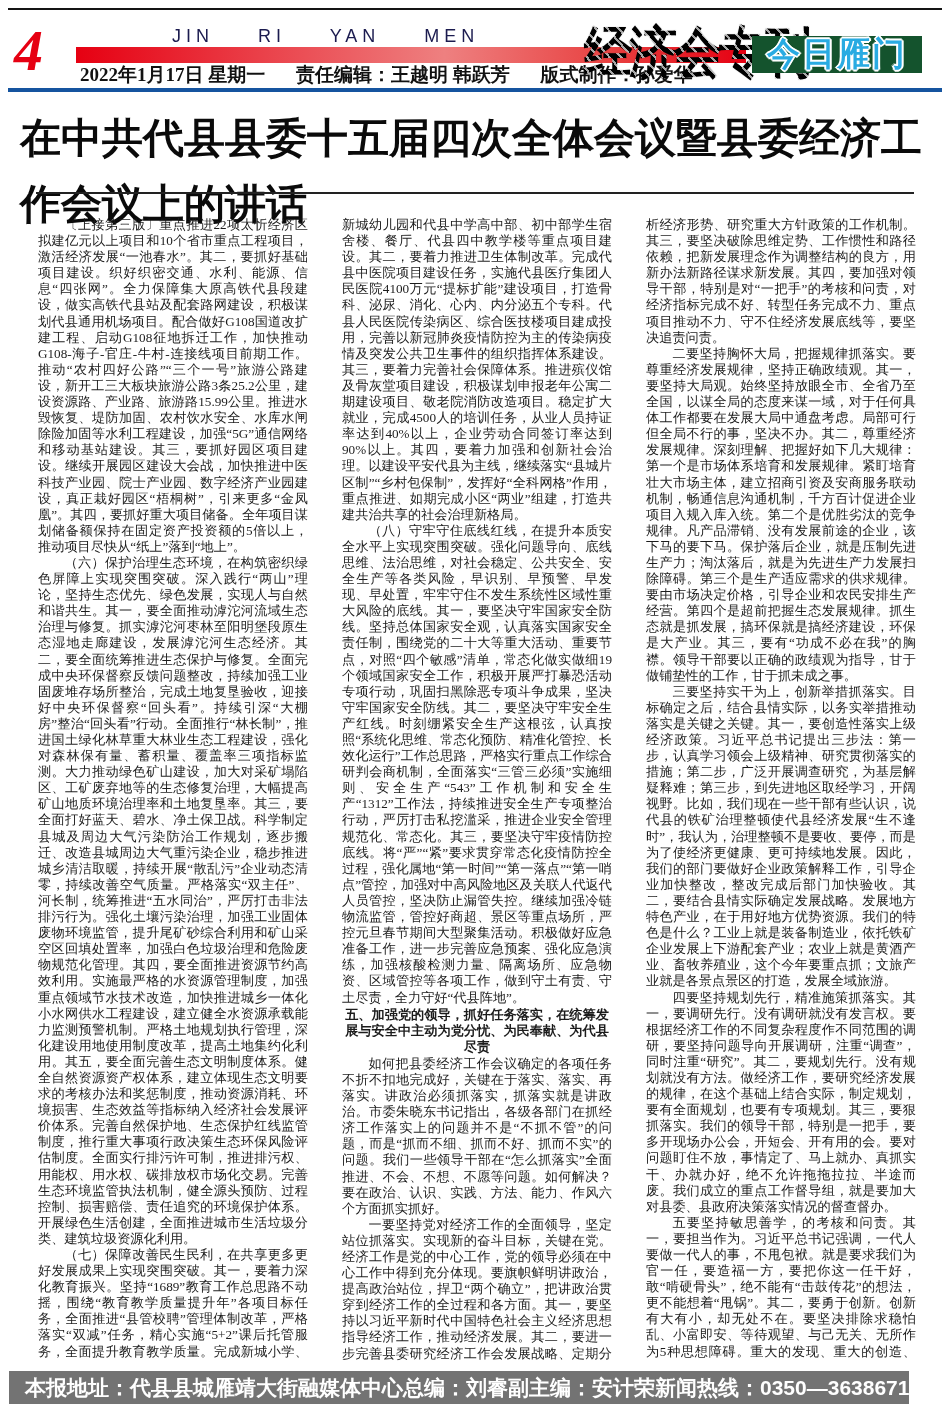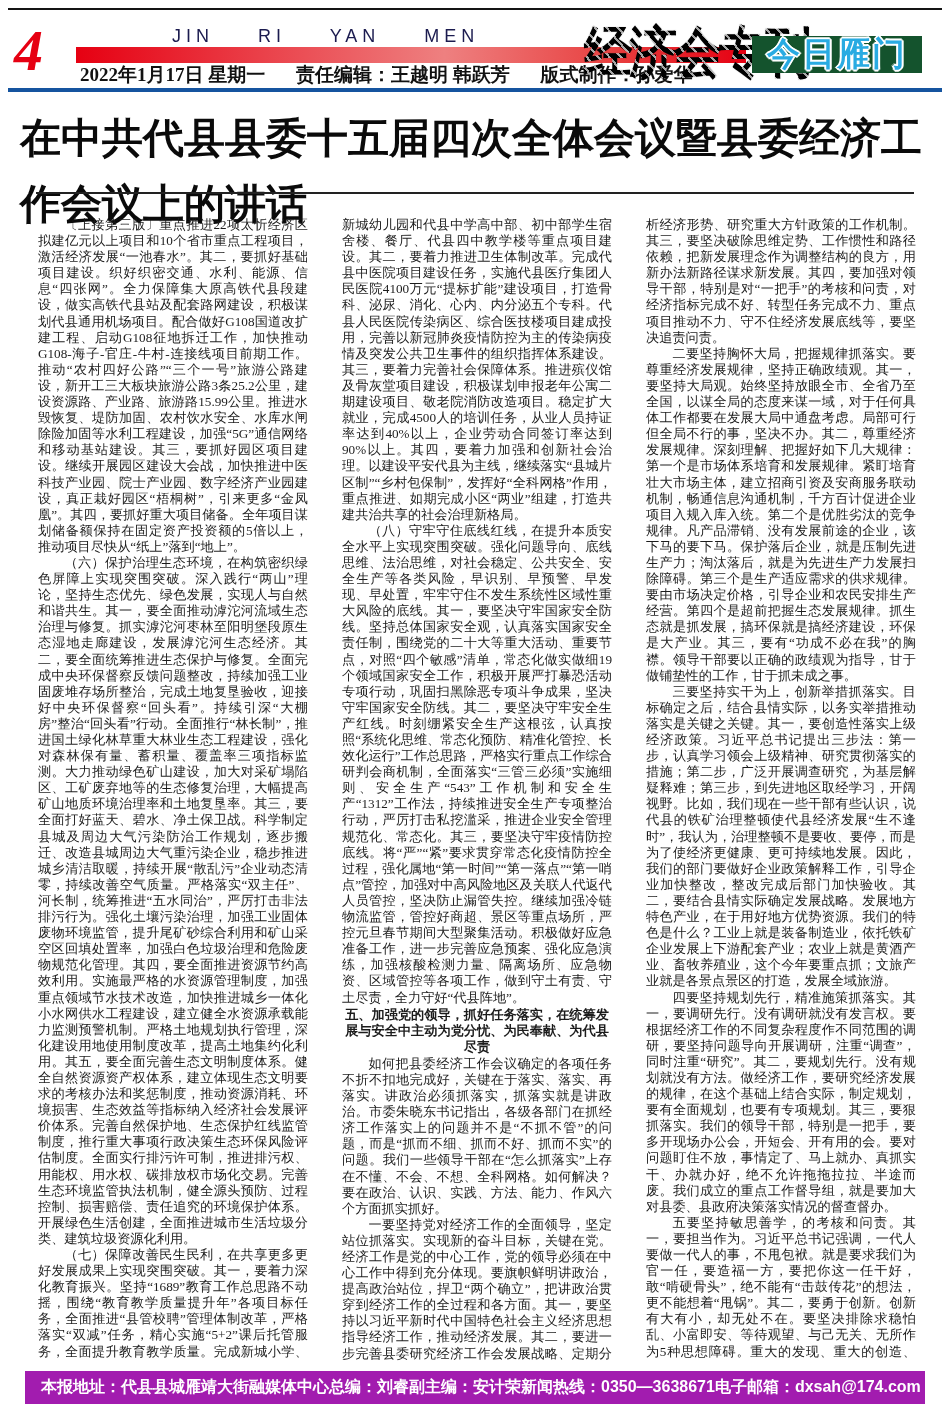--- a/index.html
+++ b/index.html
@@ -36,24 +36,24 @@
   
   .bodywrap{position:absolute;left:38px;top:205px;width:878px;height:1158px;overflow:hidden;}
   .cols{column-count:3;column-gap:34px;column-fill:auto;height:1158px;
         font-size:13.2px;line-height:16.1px;text-align:justify;margin-top:12px;}
   .cols p{margin:0;text-indent:2em;}
   .lead{font-weight:normal;}
   .cont{font-weight:normal;}
   .section-head{text-indent:0 !important;text-align:center;font-weight:bold;
                 padding:1px 0;break-inside:avoid;}
   
-  .footer{position:absolute;left:25px;top:1371px;width:900px;height:33px;background:#a21caf;
+  .footer{position:absolute;left:9px;top:1371px;width:900px;height:33px;background:#737373;
           box-sizing:border-box;display:flex;align-items:center;justify-content:space-between;
           padding:0 16px;color:#fff;font-family:"Liberation Sans",sans-serif;
-          font-weight:bold;font-size:16px;white-space:nowrap;}
+          font-weight:bold;font-size:21px;white-space:nowrap;}
 </style>
 </head>
 <body>
 
 <div class="page">
 
   <div class="topline"></div>
 
   <div class="pagenum">4</div>
   <div class="redbar"></div>
@@ -76,21 +76,21 @@
   <div class="headline">在中共代县县委十五届四次全体会议暨县委经济工作会议上的讲话</div>
   <div class="headrule"></div>
 
   <div class="bodywrap">
     <div class="cols">
       <p><b class="cont">〔上接第三版〕</b><span>重点推进22项太忻经济区拟建亿元以上项目和10个省市重点工程项目，激活经济发展“一池春水”。其二，要抓好基础项目建设。织好织密交通、水利、能源、信息“四张网”。全力保障集大原高铁代县段建设，做实高铁代县站及配套路网建设，积极谋划代县通用机场项目。配合做好G108国道改扩建工程、启动G108征地拆迁工作，加快推动G108-海子-官庄-牛村-连接线项目前期工作。推动“农村四好公路”“三个一号”旅游公路建设，新开工三大板块旅游公路3条25.2公里，建设资源路、产业路、旅游路15.99公里。推进水毁恢复、堤防加固、农村饮水安全、水库水闸除险加固等水利工程建设，加强“5G”通信网络和移动基站建设。其三，要抓好园区项目建设。继续开展园区建设大会战，加快推进中医科技产业园、院士产业园、数字经济产业园建设，真正栽好园区“梧桐树”，引来更多“金凤凰”。其四，要抓好重大项目储备。全年项目谋划储备额保持在固定资产投资额的5倍以上，推动项目尽快从“纸上”落到“地上”。</span></p>
       <p><b class="lead">（六）保护治理生态环境，在构筑密织绿色屏障上实现突围突破。</b><span>深入践行“两山”理论，坚持生态优先、绿色发展，实现人与自然和谐共生。其一，要全面推动滹沱河流域生态治理与修复。抓实滹沱河枣林至阳明堡段原生态湿地走廊建设，发展滹沱河生态经济。其二，要全面统筹推进生态保护与修复。全面完成中央环保督察反馈问题整改，持续加强工业固废堆存场所整治，完成土地复垦验收，迎接好中央环保督察“回头看”。持续引深“大棚房”整治“回头看”行动。全面推行“林长制”，推进国土绿化林草重大林业生态工程建设，强化对森林保有量、蓄积量、覆盖率三项指标监测。大力推动绿色矿山建设，加大对采矿塌陷区、工矿废弃地等的生态修复治理，大幅提高矿山地质环境治理率和土地复垦率。其三，要全面打好蓝天、碧水、净土保卫战。科学制定县城及周边大气污染防治工作规划，逐步搬迁、改造县城周边大气重污染企业，稳步推进城乡清洁取暖，持续开展“散乱污”企业动态清零，持续改善空气质量。严格落实“双主任”、河长制，统筹推进“五水同治”，严厉打击非法排污行为。强化土壤污染治理，加强工业固体废物环境监管，提升尾矿砂综合利用和矿山采空区回填处置率，加强白色垃圾治理和危险废物规范化管理。其四，要全面推进资源节约高效利用。实施最严格的水资源管理制度，加强重点领域节水技术改造，加快推进城乡一体化小水网供水工程建设，建立健全水资源承载能力监测预警机制。严格土地规划执行管理，深化建设用地使用制度改革，提高土地集约化利用。其五，要全面完善生态文明制度体系。健全自然资源资产权体系，建立体现生态文明要求的考核办法和奖惩制度，推动资源消耗、环境损害、生态效益等指标纳入经济社会发展评价体系。完善自然保护地、生态保护红线监管制度，推行重大事项行政决策生态环保风险评估制度。全面实行排污许可制，推进排污权、用能权、用水权、碳排放权市场化交易。完善生态环境监管执法机制，健全源头预防、过程控制、损害赔偿、责任追究的环境保护体系。开展绿色生活创建，全面推进城市生活垃圾分类、建筑垃圾资源化利用。</span></p>
       <p><b class="lead">（七）保障改善民生民利，在共享更多更好发展成果上实现突围突破。</b><span>其一，要着力深化教育振兴。坚持“1689”教育工作总思路不动摇，围绕“教育教学质量提升年”各项目标任务，全面推进“县管校聘”管理体制改革，严格落实“双减”任务，精心实施“5+2”课后托管服务，全面提升教育教学质量。完成新城小学、新城幼儿园和代县中学高中部、初中部学生宿舍楼、餐厅、代县四中教学楼等重点项目建设。其二，要着力推进卫生体制改革。完成代县中医院项目建设任务，实施代县医疗集团人民医院4100万元“提标扩能”建设项目，打造骨科、泌尿、消化、心内、内分泌五个专科。代县人民医院传染病区、综合医技楼项目建成投用，完善以新冠肺炎疫情防控为主的传染病疫情及突发公共卫生事件的组织指挥体系建设。其三，要着力完善社会保障体系。推进殡仪馆及骨灰堂项目建设，积极谋划申报老年公寓二期建设项目、敬老院消防改造项目。稳定扩大就业，完成4500人的培训任务，从业人员持证率达到40%以上，企业劳动合同签订率达到90%以上。其四，要着力加强和创新社会治理。以建设平安代县为主线，继续落实“县城片区制”“乡村包保制”，发挥好“全科网格”作用，重点推进、如期完成小区“两业”组建，打造共建共治共享的社会治理新格局。</span></p>
       <p><b class="lead">（八）守牢守住底线红线，在提升本质安全水平上实现突围突破。</b><span>强化问题导向、底线思维、法治思维，对社会稳定、公共安全、安全生产等各类风险，早识别、早预警、早发现、早处置，牢牢守住不发生系统性区域性重大风险的底线。其一，要坚决守牢国家安全防线。坚持总体国家安全观，认真落实国家安全责任制，围绕党的二十大等重大活动、重要节点，对照“四个敏感”清单，常态化做实做细19个领域国家安全工作，积极开展严打暴恐活动专项行动，巩固扫黑除恶专项斗争成果，坚决守牢国家安全防线。其二，要坚决守牢安全生产红线。时刻绷紧安全生产这根弦，认真按照“系统化思维、常态化预防、精准化管控、长效化运行”工作总思路，严格实行重点工作综合研判会商机制，全面落实“三管三必须”实施细则、安全生产“543”工作机制和安全生产“1312”工作法，持续推进安全生产专项整治行动，严厉打击私挖滥采，推进企业安全管理规范化、常态化。其三，要坚决守牢疫情防控底线。将“严”“紧”要求贯穿常态化疫情防控全过程，强化属地“第一时间”“第一落点”“第一哨点”管控，加强对中高风险地区及关联人代返代人员管控，坚决防止漏管失控。继续加强冷链物流监管，管控好商超、景区等重点场所，严控元旦春节期间大型聚集活动。积极做好应急准备工作，进一步完善应急预案、强化应急演练，加强核酸检测力量、隔离场所、应急物资、区域管控等各项工作，做到守土有责、守土尽责，全力守好“代县阵地”。</span></p>
       <p class="section-head">五、加强党的领导，抓好任务落实，在统筹发展与安全中主动为党分忧、为民奉献、为代县尽责</p>
-      <p><span>如何把县委经济工作会议确定的各项任务不折不扣地完成好，关键在于落实、落实、再落实。讲政治必须抓落实，抓落实就是讲政治。市委朱晓东书记指出，各级各部门在抓经济工作落实上的问题并不是“不抓不管”的问题，而是“抓而不细、抓而不好、抓而不实”的问题。我们一些领导干部在“怎么抓落实”上存在不懂、不会、不想、全科网格。如何解决？要在政治、认识、实践、方法、能力、作风六个方面抓实抓好。</span></p>
+      <p><span>如何把县委经济工作会议确定的各项任务不折不扣地完成好，关键在于落实、落实、再落实。讲政治必须抓落实，抓落实就是讲政治。市委朱晓东书记指出，各级各部门在抓经济工作落实上的问题并不是“不抓不管”的问题，而是“抓而不细、抓而不好、抓而不实”的问题。我们一些领导干部在“怎么抓落实”全面推进、不会、不想、不愿等问题。如何解决？要在政治、认识、实践、方法、能力、作风六个方面抓实抓好。</span></p>
       <p><b class="lead">一要坚持党对经济工作的全面领导，坚定站位抓落实。</b><span>实现新的奋斗目标，关键在党。经济工作是党的中心工作，党的领导必须在中心工作中得到充分体现。要旗帜鲜明讲政治，提高政治站位，捍卫“两个确立”，把讲政治贯穿到经济工作的全过程和各方面。其一，要坚持以习近平新时代中国特色社会主义经济思想指导经济工作，推动经济发展。其二，要进一步完善县委研究经济工作会发展战略、定期分析经济形势、研究重大方针政策的工作机制。其三，要坚决破除思维定势、工作惯性和路径依赖，把新发展理念作为调整结构的良方，用新办法新路径谋求新发展。其四，要加强对领导干部，特别是对“一把手”的考核和问责，对经济指标完成不好、转型任务完成不力、重点项目推动不力、守不住经济发展底线等，要坚决追责问责。</span></p>
       <p><b class="lead">二要坚持胸怀大局，把握规律抓落实。</b><span>要尊重经济发展规律，坚持正确政绩观。其一，要坚持大局观。始终坚持放眼全市、全省乃至全国，以谋全局的态度来谋一域，对于任何具体工作都要在发展大局中通盘考虑。局部可行但全局不行的事，坚决不办。其二，尊重经济发展规律。深刻理解、把握好如下几大规律：第一个是市场体系培育和发展规律。紧盯培育壮大市场主体，建立招商引资及安商服务联动机制，畅通信息沟通机制，千方百计促进企业项目入规入库入统。第二个是优胜劣汰的竞争规律。凡产品滞销、没有发展前途的企业，该下马的要下马。保护落后企业，就是压制先进生产力；淘汰落后，就是为先进生产力发展扫除障碍。第三个是生产适应需求的供求规律。要由市场决定价格，引导企业和农民安排生产经营。第四个是超前把握生态发展规律。抓生态就是抓发展，搞环保就是搞经济建设，环保是大产业。其三，要有“功成不必在我”的胸襟。领导干部要以正确的政绩观为指导，甘于做铺垫性的工作，甘于抓未成之事。</span></p>
       <p><b class="lead">三要坚持实干为上，创新举措抓落实。</b><span>目标确定之后，结合县情实际，以务实举措推动落实是关键之关键。其一，要创造性落实上级经济政策。习近平总书记提出三步法：第一步，认真学习领会上级精神、研究贯彻落实的措施；第二步，广泛开展调查研究，为基层解疑释难；第三步，到先进地区取经学习，开阔视野。比如，我们现在一些干部有些认识，说代县的铁矿治理整顿使代县经济发展“生不逢时”，我认为，治理整顿不是要收、要停，而是为了使经济更健康、更可持续地发展。因此，我们的部门要做好企业政策解释工作，引导企业加快整改，整改完成后部门加快验收。其二，要结合县情实际确定发展战略。发展地方特色产业，在于用好地方优势资源。我们的特色是什么？工业上就是装备制造业，依托铁矿企业发展上下游配套产业；农业上就是黄酒产业、畜牧养殖业，这个今年要重点抓；文旅产业就是各景点景区的打造，发展全域旅游。</span></p>
       <p><b class="lead">四要坚持规划先行，精准施策抓落实。</b><span>其一，要调研先行。没有调研就没有发言权。要根据经济工作的不同复杂程度作不同范围的调研，要坚持问题导向开展调研，注重“调查”，同时注重“研究”。其二，要规划先行。没有规划就没有方法。做经济工作，要研究经济发展的规律，在这个基础上结合实际，制定规划，要有全面规划，也要有专项规划。其三，要狠抓落实。我们的领导干部，特别是一把手，要多开现场办公会，开短会、开有用的会。要对问题盯住不放，事情定了、马上就办、真抓实干、办就办好，绝不允许拖拖拉拉、半途而废。我们成立的重点工作督导组，就是要加大对县委、县政府决策落实情况的督查督办。</span></p>
       <p><b class="lead">五要坚持敏思善学，的考核和问责。</b><span>其一，要担当作为。习近平总书记强调，一代人要做一代人的事，不甩包袱。就是要求我们为官一任，要造福一方，要把你这一任干好，敢“啃硬骨头”，绝不能有“击鼓传花”的想法，更不能想着“甩锅”。其二，要勇于创新。创新有大有小，却无处不在。要坚决排除求稳怕乱、小富即安、等待观望、与己无关、无所作为5种思想障碍。重大的发现、重大的创造、重大的改革，是创新；拓展工作思路、改进工作方法、提出合理化建议，也是创新。我们要学会“拿来主义”，在拿来的基础上，打开新思路、找到新办法。其三，要勤于学习。多读书多学习，把读书作为一种生活方式，读不同类型的书，看完以后进行独立思考和实践运用。要向书本学习知识，向实践学习真知，向历史学习经验，向群众学习智慧。</span></p>
 
     </div>
   </div>
 
   <div class="footer">

